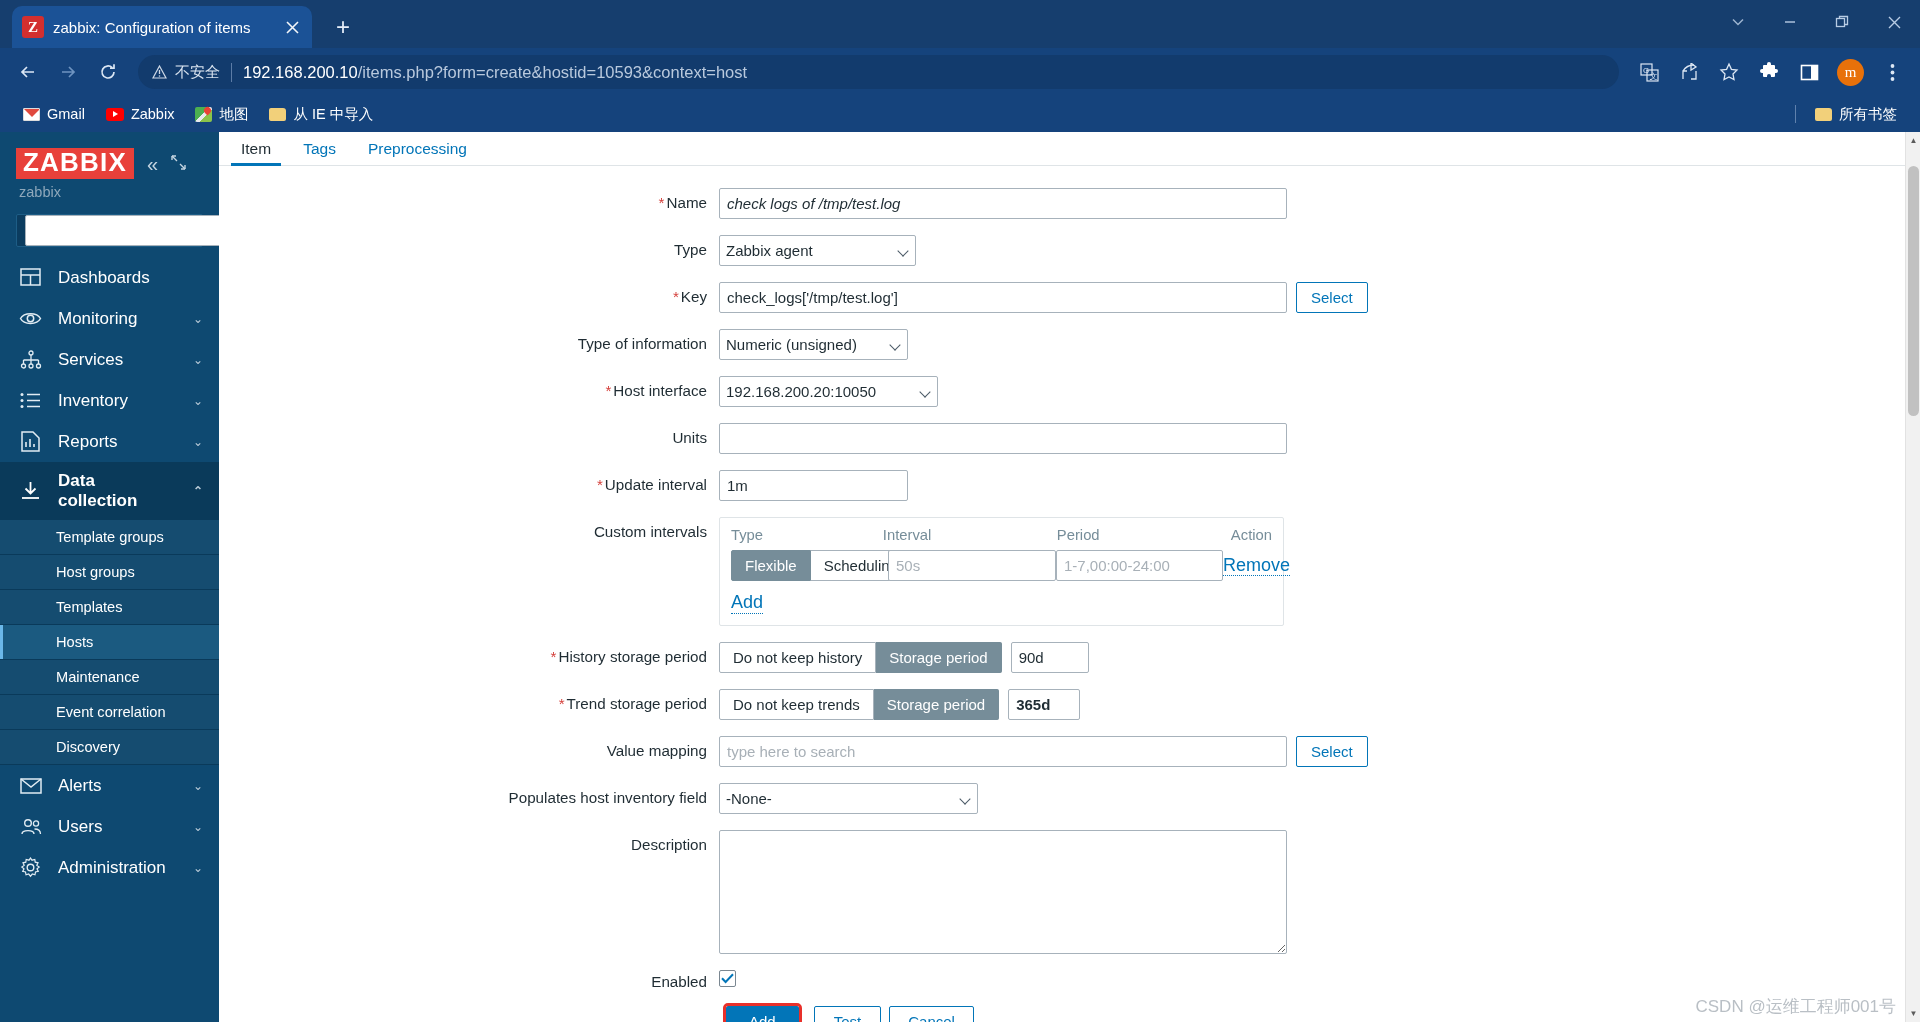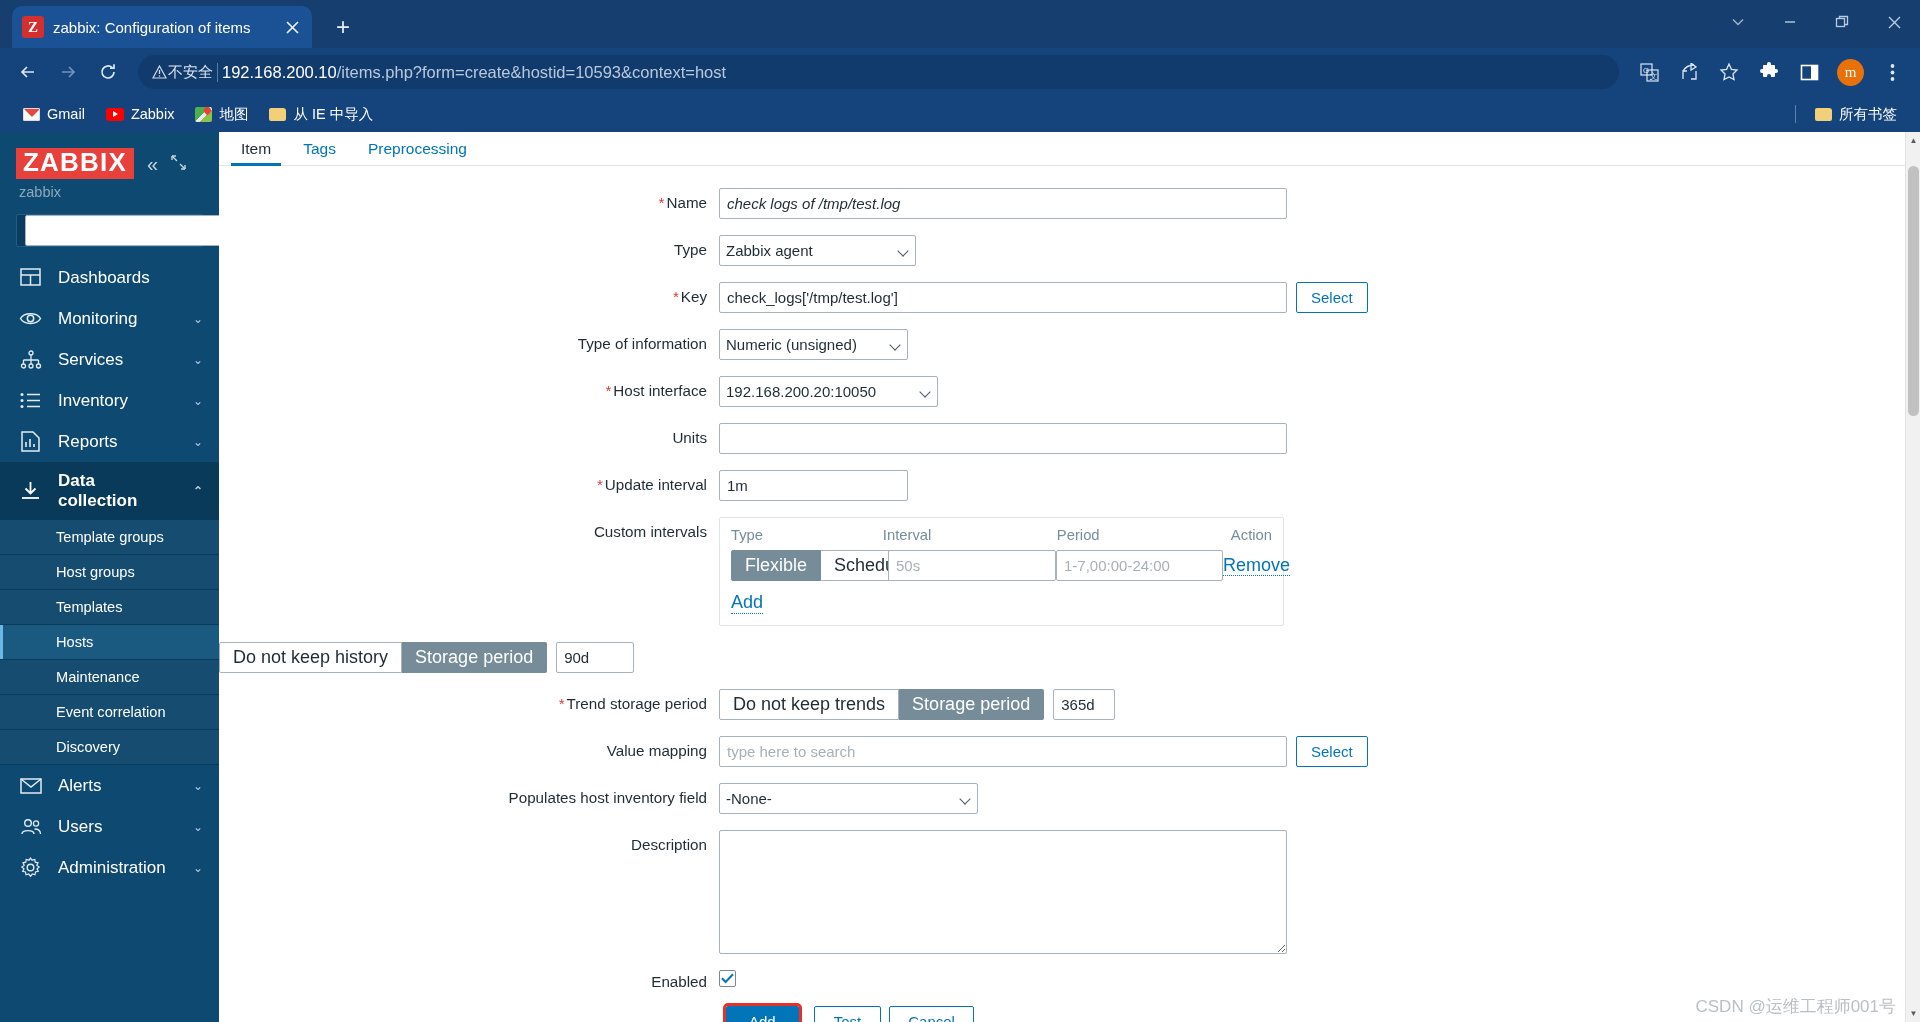--- a/index.html
+++ b/index.html
@@ -32,21 +32,21 @@
   .newtab { width:34px;height:34px;margin-left:14px;margin-bottom:4px;display:flex;align-items:center;justify-content:center;color:#e6eefa;font-size:24px;font-weight:300; }
   .wincontrols { position:absolute; right:0; top:0; height:44px; display:flex; align-items:center; }
   .wc { width:52px;height:44px;display:flex;align-items:center;justify-content:center;color:#b8cce4; }
 
   
   .toolbar { height:48px; background:#15437c; display:flex; align-items:center; padding:0 10px; gap:4px; }
   .navbtn { width:36px;height:36px;display:flex;align-items:center;justify-content:center;color:#dbe7f5; }
   .navbtn.dim { color:#6f94c0; }
   .omnibox {
     flex:1; height:34px; background:#123b6d; border-radius:17px;
-    display:flex; align-items:center; padding:0 14px; gap:1px; margin:0 8px;
+    display:flex; align-items:center; padding:0 14px; gap:8px; margin:0 8px;
     color:#ffffff; font-size:16.5px; min-width:0;
   }
   .warn-tri { width:15px;height:15px;display:flex;align-items:center;justify-content:center;color:#cdd8e6;}
   .insecure { color:#d9e3ef; font-size:15px; white-space:nowrap;}
   .omni-div { width:1px;height:19px;background:#5c7ca6; margin:0 3px;}
   .url { white-space:nowrap; overflow:hidden; text-overflow:ellipsis; }
   .url .host { color:#ffffff; }
   .url .path { color:#b9c9dd; }
   .tbicon { width:36px;height:36px;display:flex;align-items:center;justify-content:center;color:#dce7f4; }
   .avatar { width:27px;height:27px;border-radius:50%;background:#e8710a;color:#fff;font-size:15px;display:flex;align-items:center;justify-content:center;margin:0 6px; font-family:"Liberation Serif", serif;}
@@ -111,21 +111,21 @@
     border-left:1.6px solid #4a5a66; border-bottom:1.6px solid #4a5a66; transform:rotate(-45deg); pointer-events:none;}
 
   .btn { font-family:"Liberation Sans", sans-serif; font-size:15px; border:1px solid #0275b8; background:#fff; color:#0275b8;
     border-radius:2px; padding:0 14px; height:31px; cursor:pointer;}
   .btn.primary { background:#0275b8; color:#fff; }
 
   .highlight { outline:3px solid #e8302a; outline-offset:0px; }
 
   
   .seg { display:flex; }
-  .seg > div { height:31px; padding:0 13px; display:flex; align-items:center; font-size:18px;
+  .seg > div { height:31px; padding:0 13px; display:flex; align-items:center; font-size:15px;
     border:1px solid #a7b2bb; border-left-width:0; color:#1f2c33; background:#fff; white-space:nowrap;}
   .seg > div:first-child { border-left-width:1px; border-radius:2px 0 0 2px;}
   .seg > div:last-child { border-radius:0 2px 2px 0;}
   .seg > div.on { background:#768d99; color:#fff; border-color:#768d99;}
 
   
   .ci-box { border:1px solid #dfe4e7; border-radius:2px; padding:9px 11px 11px 11px; background:#fff; width:565px;}
   .ci-head { display:flex; font-size:14.8px; color:#768d99; padding-bottom:7px;}
   .ci-row { display:flex; align-items:center; gap:0;}
   .ci-c1 { width:157px; } .ci-c2 { width:180px; } .ci-c3 { width:180px; } .ci-c4 { width:auto;}
@@ -526,37 +526,38 @@
                 <div class="ci-c4">
                   <span class="link">Remove</span>
                 </div>
               </div>
               <span class="link addlink">Add</span>
             </div>
           </div>
         </div>
 
         <div class="row">
+          <div class="lbl"><span class="req">*</span><span>History storage period</span></div>
           <div class="fld">
             <div class="seg">
               <div>Do not keep history</div>
               <div class="on">Storage period</div>
             </div>
             <input type="text" style="width: 78px; margin-left: 0px;" value="90d">
           </div>
         </div>
 
         <div class="row">
           <div class="lbl"><span class="req">*</span><span>Trend storage period</span></div>
           <div class="fld">
             <div class="seg">
               <div>Do not keep trends</div>
               <div class="on">Storage period</div>
             </div>
-            <input type="text" style="width: 62px;" value="365d">
+            <input type="text" style="width: 72px; font-weight: bold;" value="365d">
           </div>
         </div>
 
         <div class="row">
           <div class="lbl">Value mapping</div>
           <div class="fld">
             <input type="text" style="width: 568px;" placeholder="type here to search">
             <button class="btn">Select</button>
           </div>
         </div>

